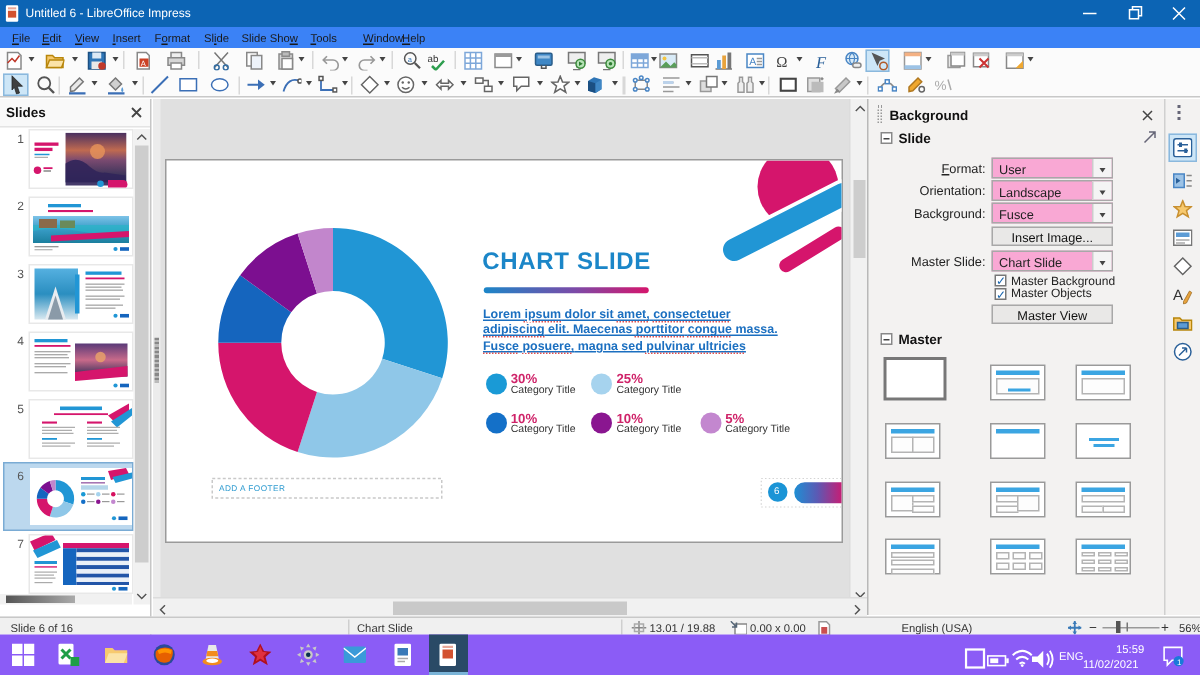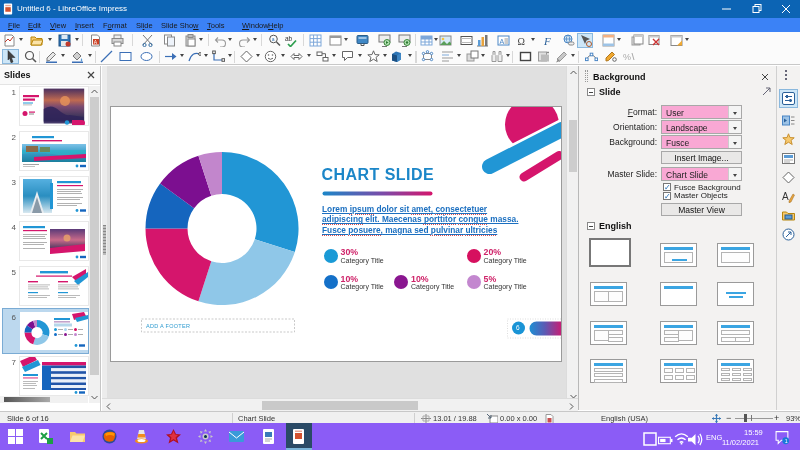--- a/index.html
+++ b/index.html
@@ -632,23 +632,23 @@
    <circle cx="407.5" cy="221" r="6.5" fill="#1a94d6"></circle>
    <path d="M425.5 214.5 h27 v14 h-27 a7 7 0 0 1 0 -14 Z" fill="url(#gpill)"></path>
   </svg>
   <div style="position:absolute;left:210.5px;top:58.5px;width:230px;font-size:16px;font-weight:bold;color:#1b86c8;letter-spacing:0.45px">CHART SLIDE</div>
   <div id="lorem" style="position:absolute;left:211px;top:97px;width:204px;font-size:8.3px;line-height:10.4px;font-weight:bold;color:#1b6fc0;text-decoration:underline;text-underline-offset:1px">Lorem <span class="sq">ipsum</span> dolor sit <span class="sq">amet,</span> <span class="sq">consectetuer</span> <span class="sq">adipiscing</span> elit. Maecenas <span class="sq">porttitor</span> <span class="sq">congue</span> massa. <span class="sq">Fusce</span> <span class="sq">posuere,</span> magna sed <span class="sq">pulvinar</span> <span class="sq">ultricies</span></div>
   <div class="lgd" style="left:212.5px;top:141px">
         <i style="background:#1a9ad6"></i>
         <b>30%</b>
         <s>Category Title</s>
       </div>
-  <div class="lgd" style="left:355.5px;top:141px">
-        <i style="background:#d6105f"></i>
-        <b>20%</b>
+  <div class="lgd" style="left:283px;top:141px">
+        <i style="background:#a6d3ee"></i>
+        <b>25%</b>
         <s>Category Title</s>
       </div>
   <div class="lgd" style="left:212.5px;top:167.5px">
         <i style="background:#1470c8"></i>
         <b>10%</b>
         <s>Category Title</s>
       </div>
   <div class="lgd" style="left:283px;top:167.5px">
         <i style="background:#8a1690"></i>
         <b>10%</b>
@@ -716,29 +716,29 @@
       <span class="tx">Fusce</span>
       <span class="btn"></span>
     </div>
  <div class="pbtn" style="left:82px;top:84.5px;width:81px;height:13px;line-height:12px">Insert Image...</div>
  <div class="plabel" style="left:20px;top:103px;width:58px">Master Slide:</div>
  <div class="ddown" style="left:82px;top:101px;width:81px">
       <span class="tx">Chart Slide</span>
       <span class="btn"></span>
     </div>
  <div class="cb" style="left:84px;top:117px">✓</div>
- <span style="position:absolute;left:95px;top:116.5px;font-size:8px">Fusce Background</span>
+ <span style="position:absolute;left:95px;top:116.5px;font-size:8px">Master Background</span>
  <div class="cb" style="left:84px;top:125.5px">✓</div>
  <span style="position:absolute;left:95px;top:125px;font-size:8px">Master Objects</span>
  <div class="pbtn" style="left:82px;top:136.5px;width:81px;height:13px;line-height:12px">Master View</div>
 
  <div style="position:absolute;left:8px;top:156px;width:8px;height:8px;border:1px solid #888;background:#fff">
       <div style="position:absolute;left:1px;top:2.5px;width:4px;height:1px;background:#444"></div>
     </div>
- <b style="position:absolute;left:20px;top:155px;font-size:9px;color:#111">English</b>
+ <b style="position:absolute;left:20px;top:155px;font-size:9px;color:#111">Master</b>
  <div class="ltile" style="left:10px;top:172px;width:42px;height:29px;border:2px solid #777"></div>
  <div class="ltile" style="left:81px;top:177px">
       <div class="lbar"></div>
       <div class="lbox" style="left:3px;top:8px;right:3px;bottom:3px"></div>
       <div style="position:absolute;left:11px;top:15px;width:15px;height:1.5px;background:#3ba5e2"></div>
     </div>
  <div class="ltile" style="left:138px;top:177px">
       <div class="lbar"></div>
       <div class="lbox" style="left:3px;top:8px;right:3px;bottom:3px"></div>
     </div>
@@ -861,21 +861,21 @@
  <span style="left:601px">English (USA)</span>
  <svg style="position:absolute;left:712px;top:2px" width="9" height="9" viewBox="0 0 9 9">
       <path d="M4.5 0 v9 M0 4.5 h9" stroke="#3a7ab8" stroke-width="1.2"></path>
       <path d="M4.5 0 l-1.5 2 h3 z M4.5 9 l-1.5 -2 h3 z M0 4.5 l2 -1.5 v3 z M9 4.5 l-2 -1.5 v3 z" fill="#3a7ab8"></path>
     </svg>
  <span style="left:726px;font-size:9px;top:1px">−</span>
  <div style="position:absolute;left:735px;top:5.5px;width:38px;height:1px;background:#999"></div>
  <div style="position:absolute;left:751px;top:3px;width:1px;height:6px;background:#777"></div>
  <div style="position:absolute;left:744px;top:2px;width:3px;height:8px;background:#555"></div>
  <span style="left:774px;font-size:9px;top:1px">+</span>
- <span style="left:786px">93%</span>
+ <span style="left:786px">56%</span>
 </div>
 
 <div class="abs" id="taskbar">
  <svg class="tbi" style="left:8px" viewBox="0 0 15 15">
       <g fill="#fff">
         <rect x="0" y="0" width="7" height="7"></rect>
         <rect x="8" y="0" width="7" height="7"></rect>
         <rect x="0" y="8" width="7" height="7"></rect>
         <rect x="8" y="8" width="7" height="7"></rect>
       </g>

